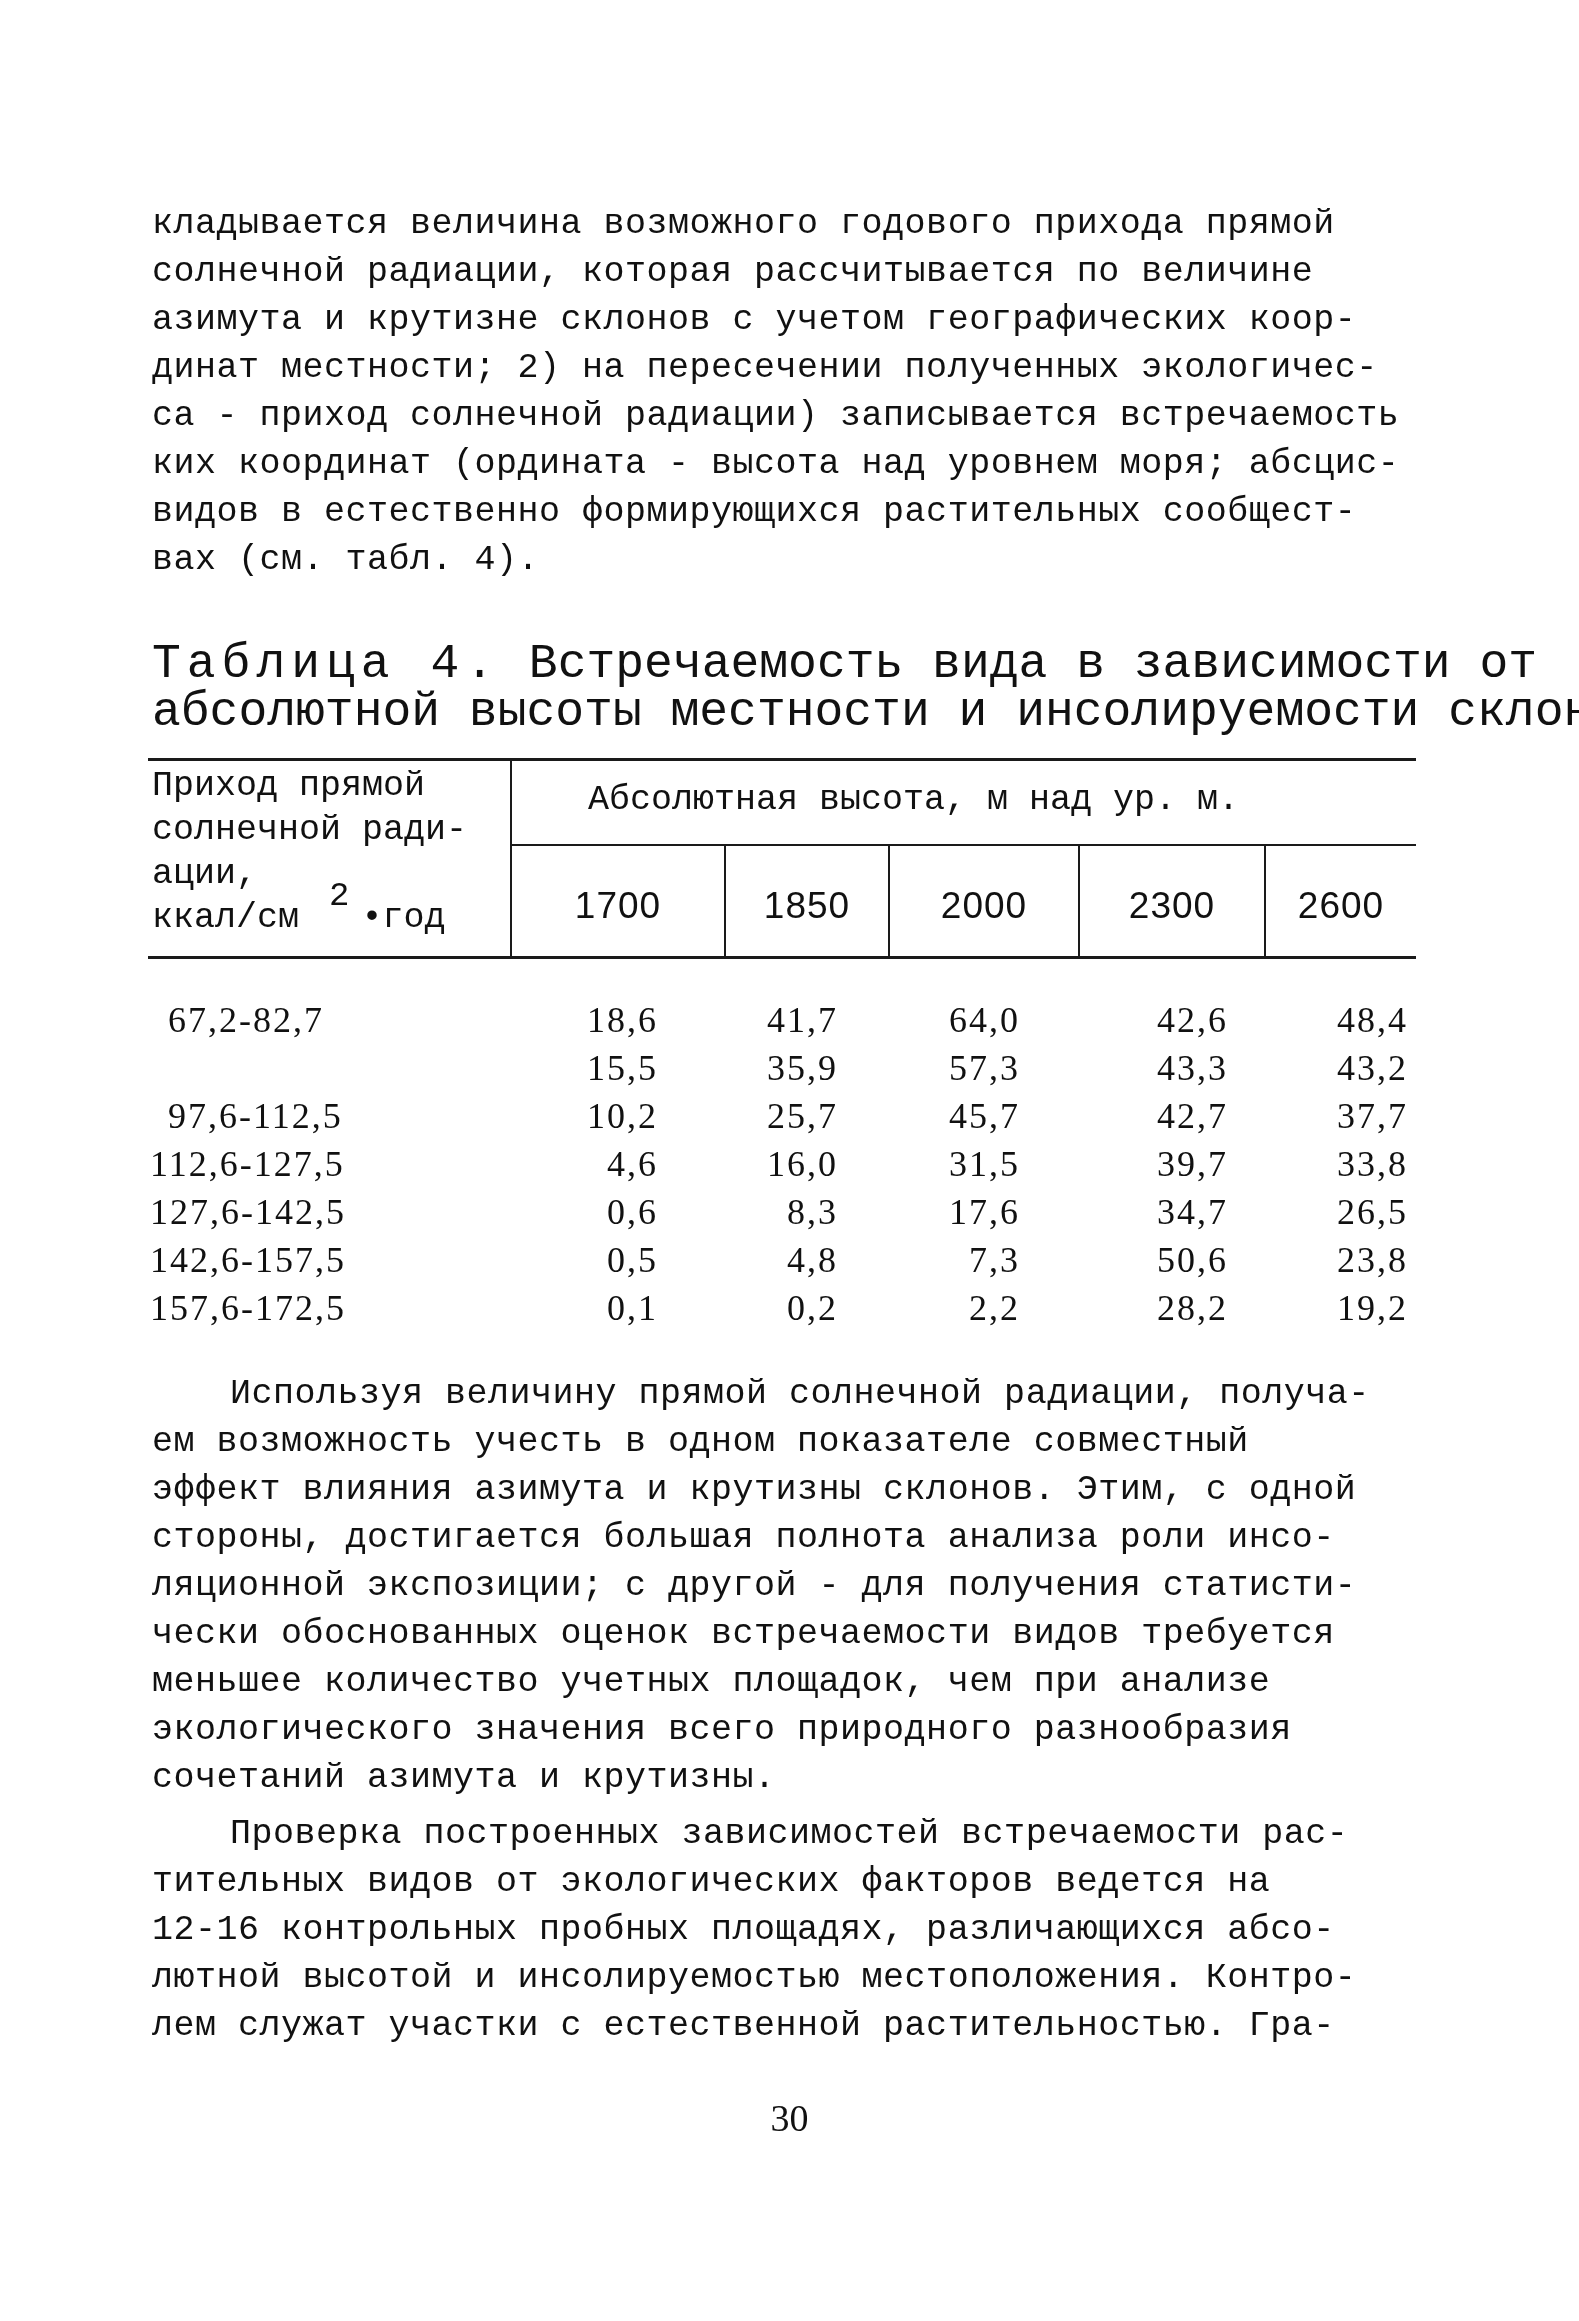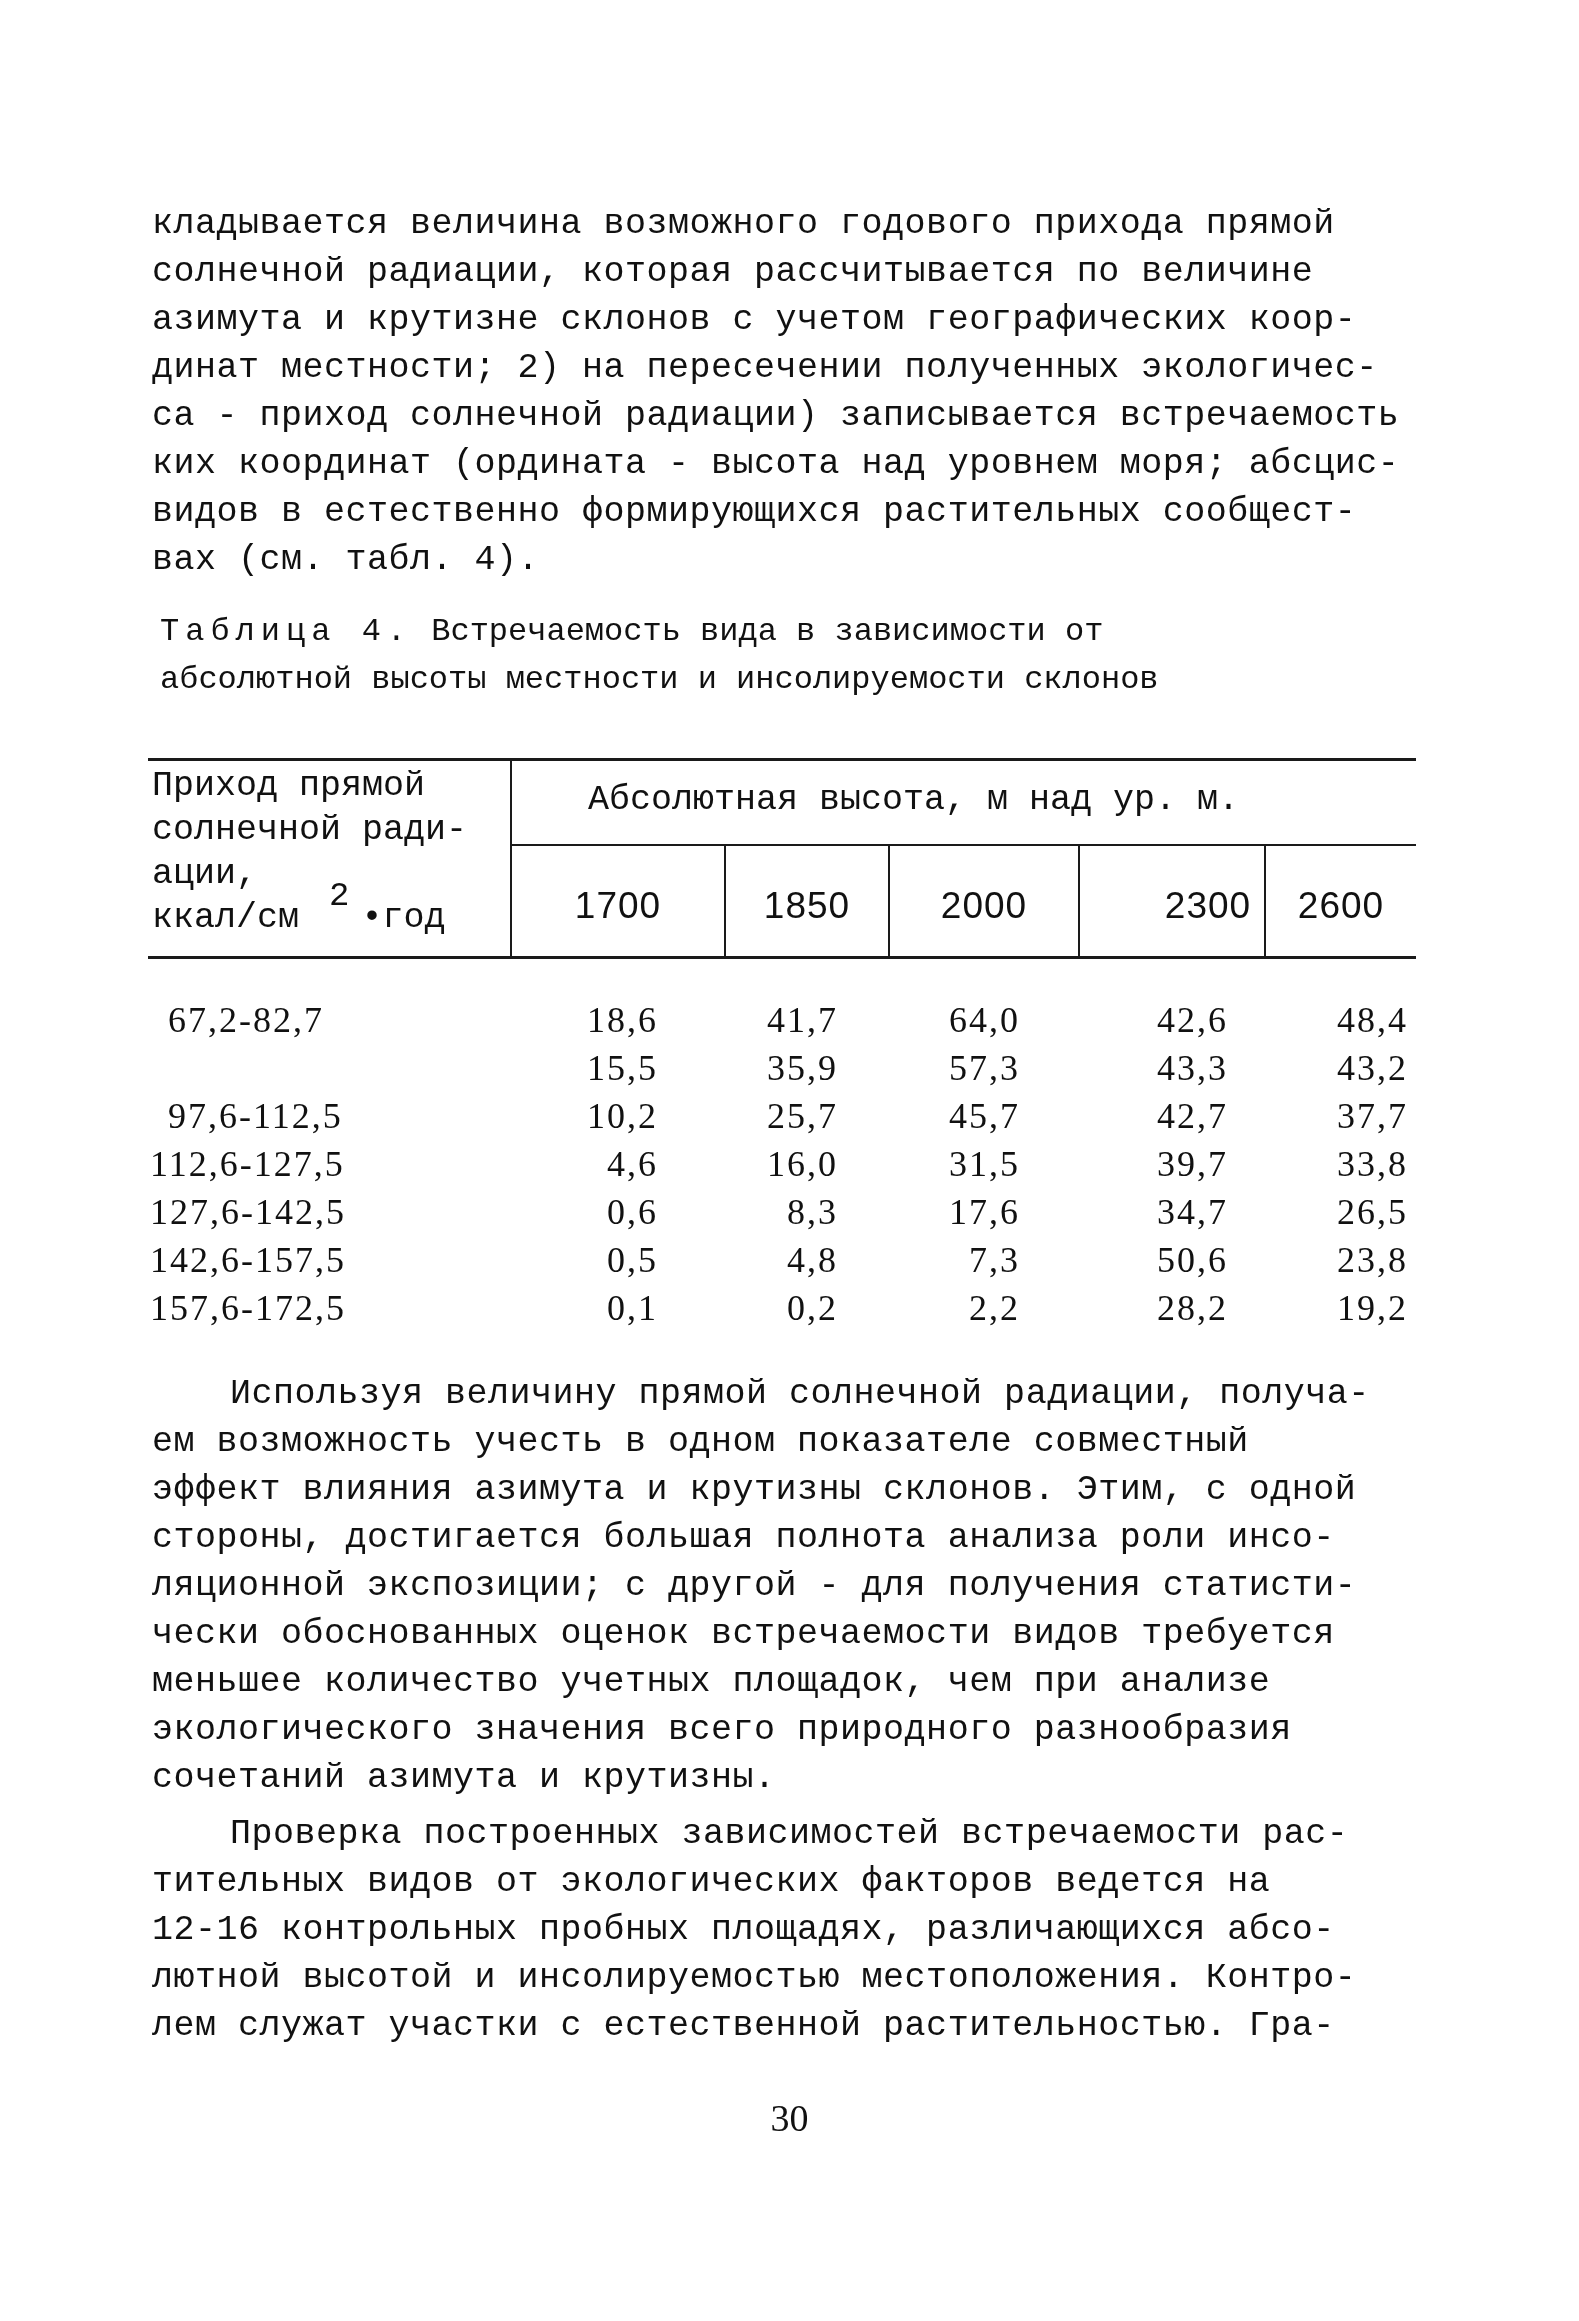--- a/index.html
+++ b/index.html
@@ -10,24 +10,23 @@
   }
   .page { position: absolute; left: 0; top: 0; width: 1579px; height: 2321px; }
   .para {
     position: absolute; left: 152px; width: 1300px;
     font-size: 35px; line-height: 48px; letter-spacing: 0.5px;
     font-family: "Liberation Mono", "DejaVu Sans Mono", monospace;
   }
   .para .line { display: block; white-space: nowrap; }
   .indent { padding-left: 78px; }
   .caption {
-    position: absolute; left: 152px; top: 608px; width: 1300px;
-    font-size: 32px; line-height: 48px;
+    position: absolute; left: 152px; top: 640px; width: 1300px;
+    font-size: 48px; line-height: 48px;
     font-family: "Liberation Mono", "DejaVu Sans Mono", monospace;
-    margin-left: 8px;
   }
   .caption .line { display: block; white-space: nowrap; }
   .spaced { letter-spacing: 6px; }
 
   
   .tbl { position: absolute; left: 148px; top: 758px; width: 1268px; }
   .rule { position: absolute; height: 3px; background: #1a1a1a; }
   .vrule { position: absolute; width: 2px; background: #1a1a1a; }
   .hdr-text {
     position: absolute; font-size: 35px; line-height: 44px;
@@ -92,21 +91,21 @@
       <div>солнечной ради-</div>
       <div>ации,</div>
       <div><span>ккал/см</span><span class="sup">2</span><span>•год</span></div>
     </div>
 
     <div class="hdr-text" style="left:440px; top:20px;">Абсолютная высота, м над ур. м.</div>
 
     <div class="yr" style="left:364px; width:212px;">1700</div>
     <div class="yr" style="left:578px; width:162px;">1850</div>
     <div class="yr" style="left:742px; width:188px;">2000</div>
-    <div class="yr" style="left:932px; width:184px;margin-left:36px;">2300</div>
+    <div class="yr" style="left:932px; width:184px;">2300</div>
     <div class="yr" style="left:1118px; width:150px;">2600</div>
 
     <div class="row" style="top:238px;">
       <span class="c0" style="padding-left:18px;">67,2-82,7</span>
       <span class="cv" style="left:400px;">18,6</span>
       <span class="cv" style="left:580px;">41,7</span>
       <span class="cv" style="left:762px;">64,0</span>
       <span class="cv" style="left:970px;">42,6</span>
       <span class="cv" style="left:1150px;">48,4</span>
     </div>

